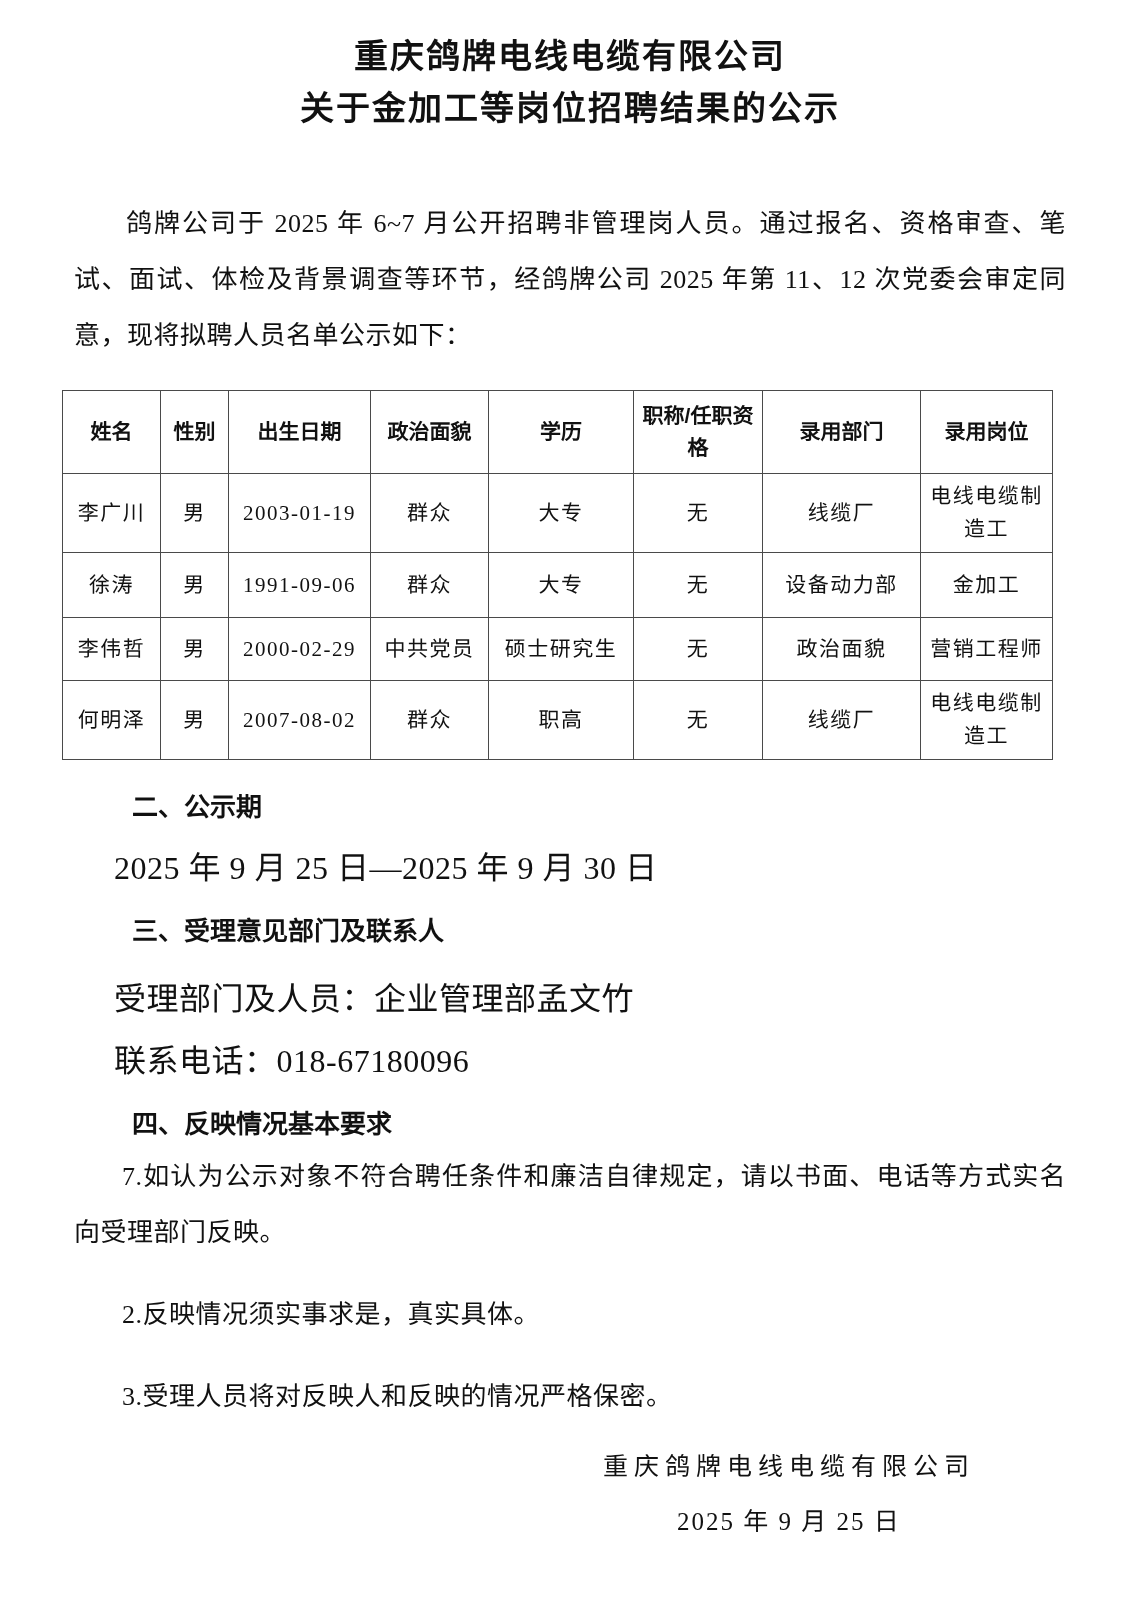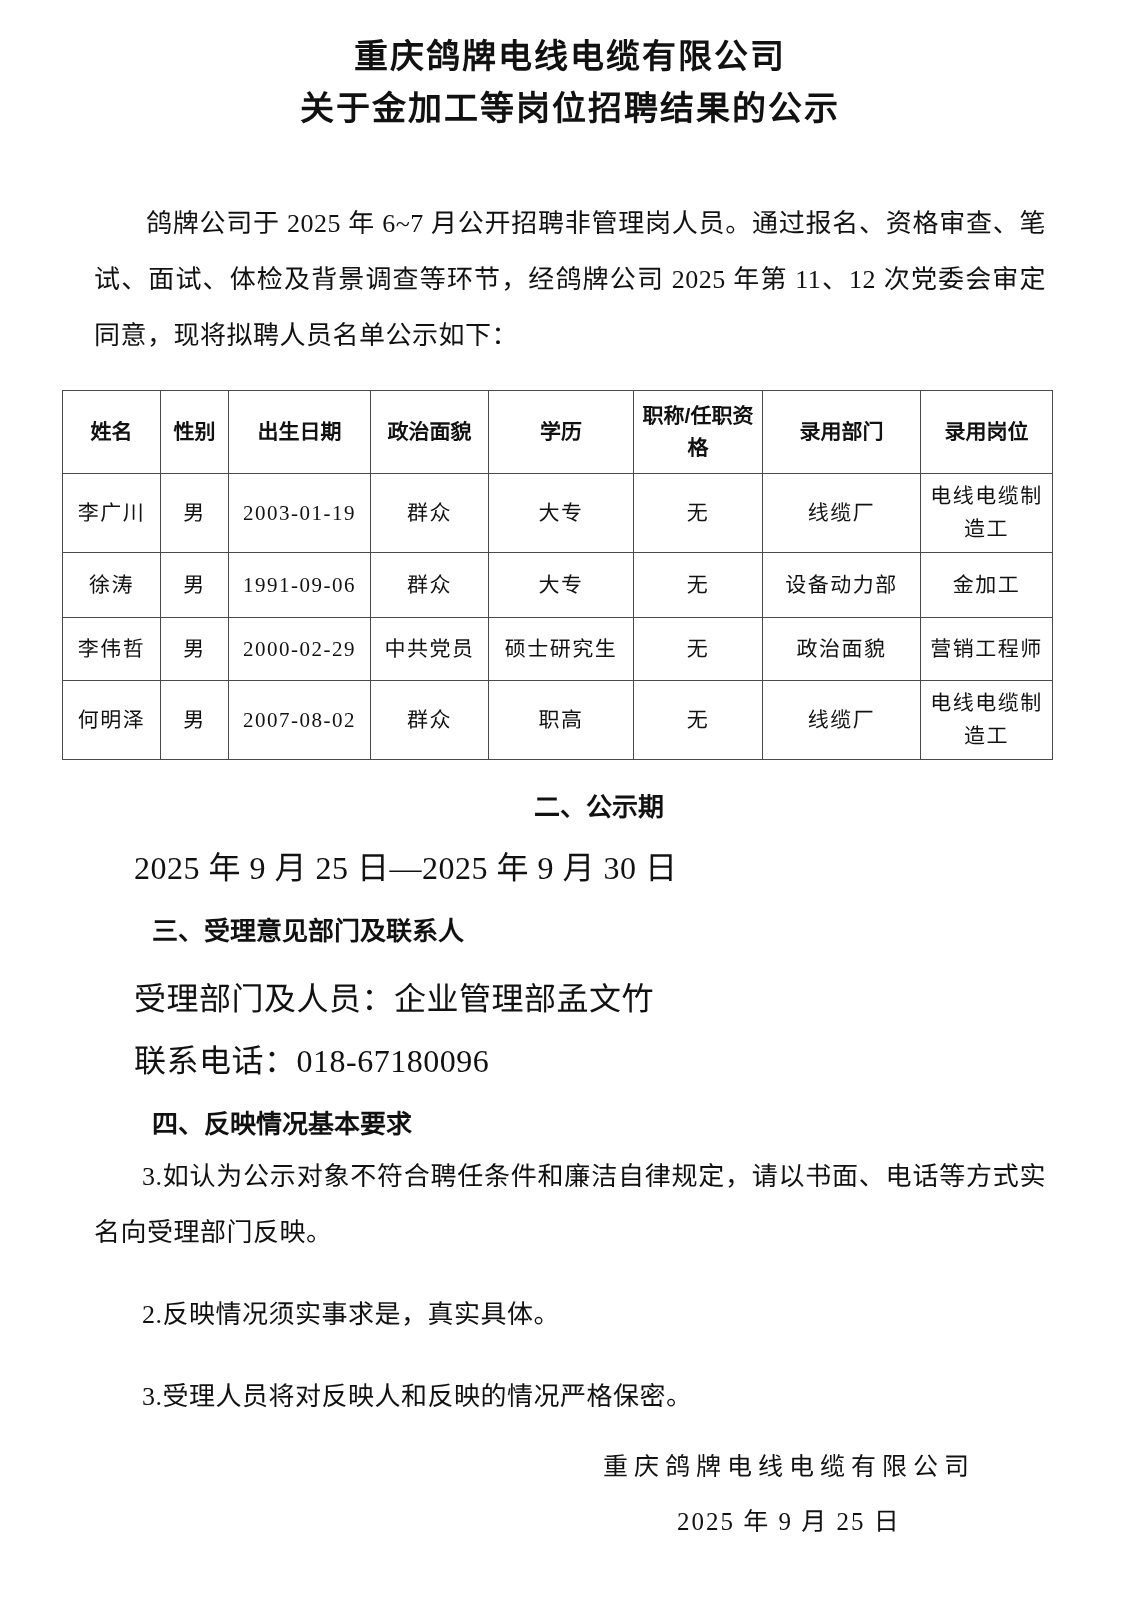--- a/index.html
+++ b/index.html
@@ -20,39 +20,39 @@
   .doc-title {
     text-align: center;
     font-family: "Liberation Sans", "DejaVu Sans", sans-serif;
     font-weight: bold;
     font-size: 34px;
     line-height: 52px;
     padding-top: 30px;
     letter-spacing: 2px;
   }
   .content {
-    padding: 0 94px;
+    padding: 0 74px;
   }
   .intro {
     margin-top: 62px;
     font-size: 26px;
     line-height: 56px;
     text-align: justify;
     text-indent: 52px;
     letter-spacing: 0.5px;
   }
   .sec-heading {
     font-family: "Liberation Sans", "DejaVu Sans", sans-serif;
     font-weight: bold;
     font-size: 26px;
     line-height: 34px;
     margin-left: 58px;
   }
   .h1 { margin-top: 16px; }
-  .h2 { margin-top: 30px; text-align: center; }
+  .h2 { margin-top: 30px; }
   .h3 { margin-top: 28px; }
   .h4 { margin-top: 28px; }
   .plain-line {
     font-size: 32px;
     line-height: 36px;
     margin-left: 40px;
     letter-spacing: 0.5px;
   }
   .period-line { margin-top: 26px; }
   .dept-line   { margin-top: 33px; }
@@ -208,21 +208,21 @@
   <div class="content">
 
     <div class="sec-heading h2">二、公示期</div>
     <div class="plain-line period-line">2025 年 9 月 25 日—2025 年 9 月 30 日</div>
 
     <div class="sec-heading h3">三、受理意见部门及联系人</div>
     <div class="plain-line dept-line">受理部门及人员：企业管理部孟文竹</div>
     <div class="plain-line phone-line">联系电话：018-67180096</div>
 
     <div class="sec-heading h4">四、反映情况基本要求</div>
-    <p class="req-item first">3.如认为公示对象不符合聘任条件和廉洁自律规定，请以书面、电话等方式实名向受理部门反映。</p>
+    <p class="req-item first">7.如认为公示对象不符合聘任条件和廉洁自律规定，请以书面、电话等方式实名向受理部门反映。</p>
     <p class="req-item">2.反映情况须实事求是，真实具体。</p>
     <p class="req-item">3.受理人员将对反映人和反映的情况严格保密。</p>
 
   </div>
 
   <div class="footer">
     <div class="footer-company">重庆鸽牌电线电缆有限公司</div>
     <div class="footer-date">2025 年 9 月 25 日</div>
   </div>
 

